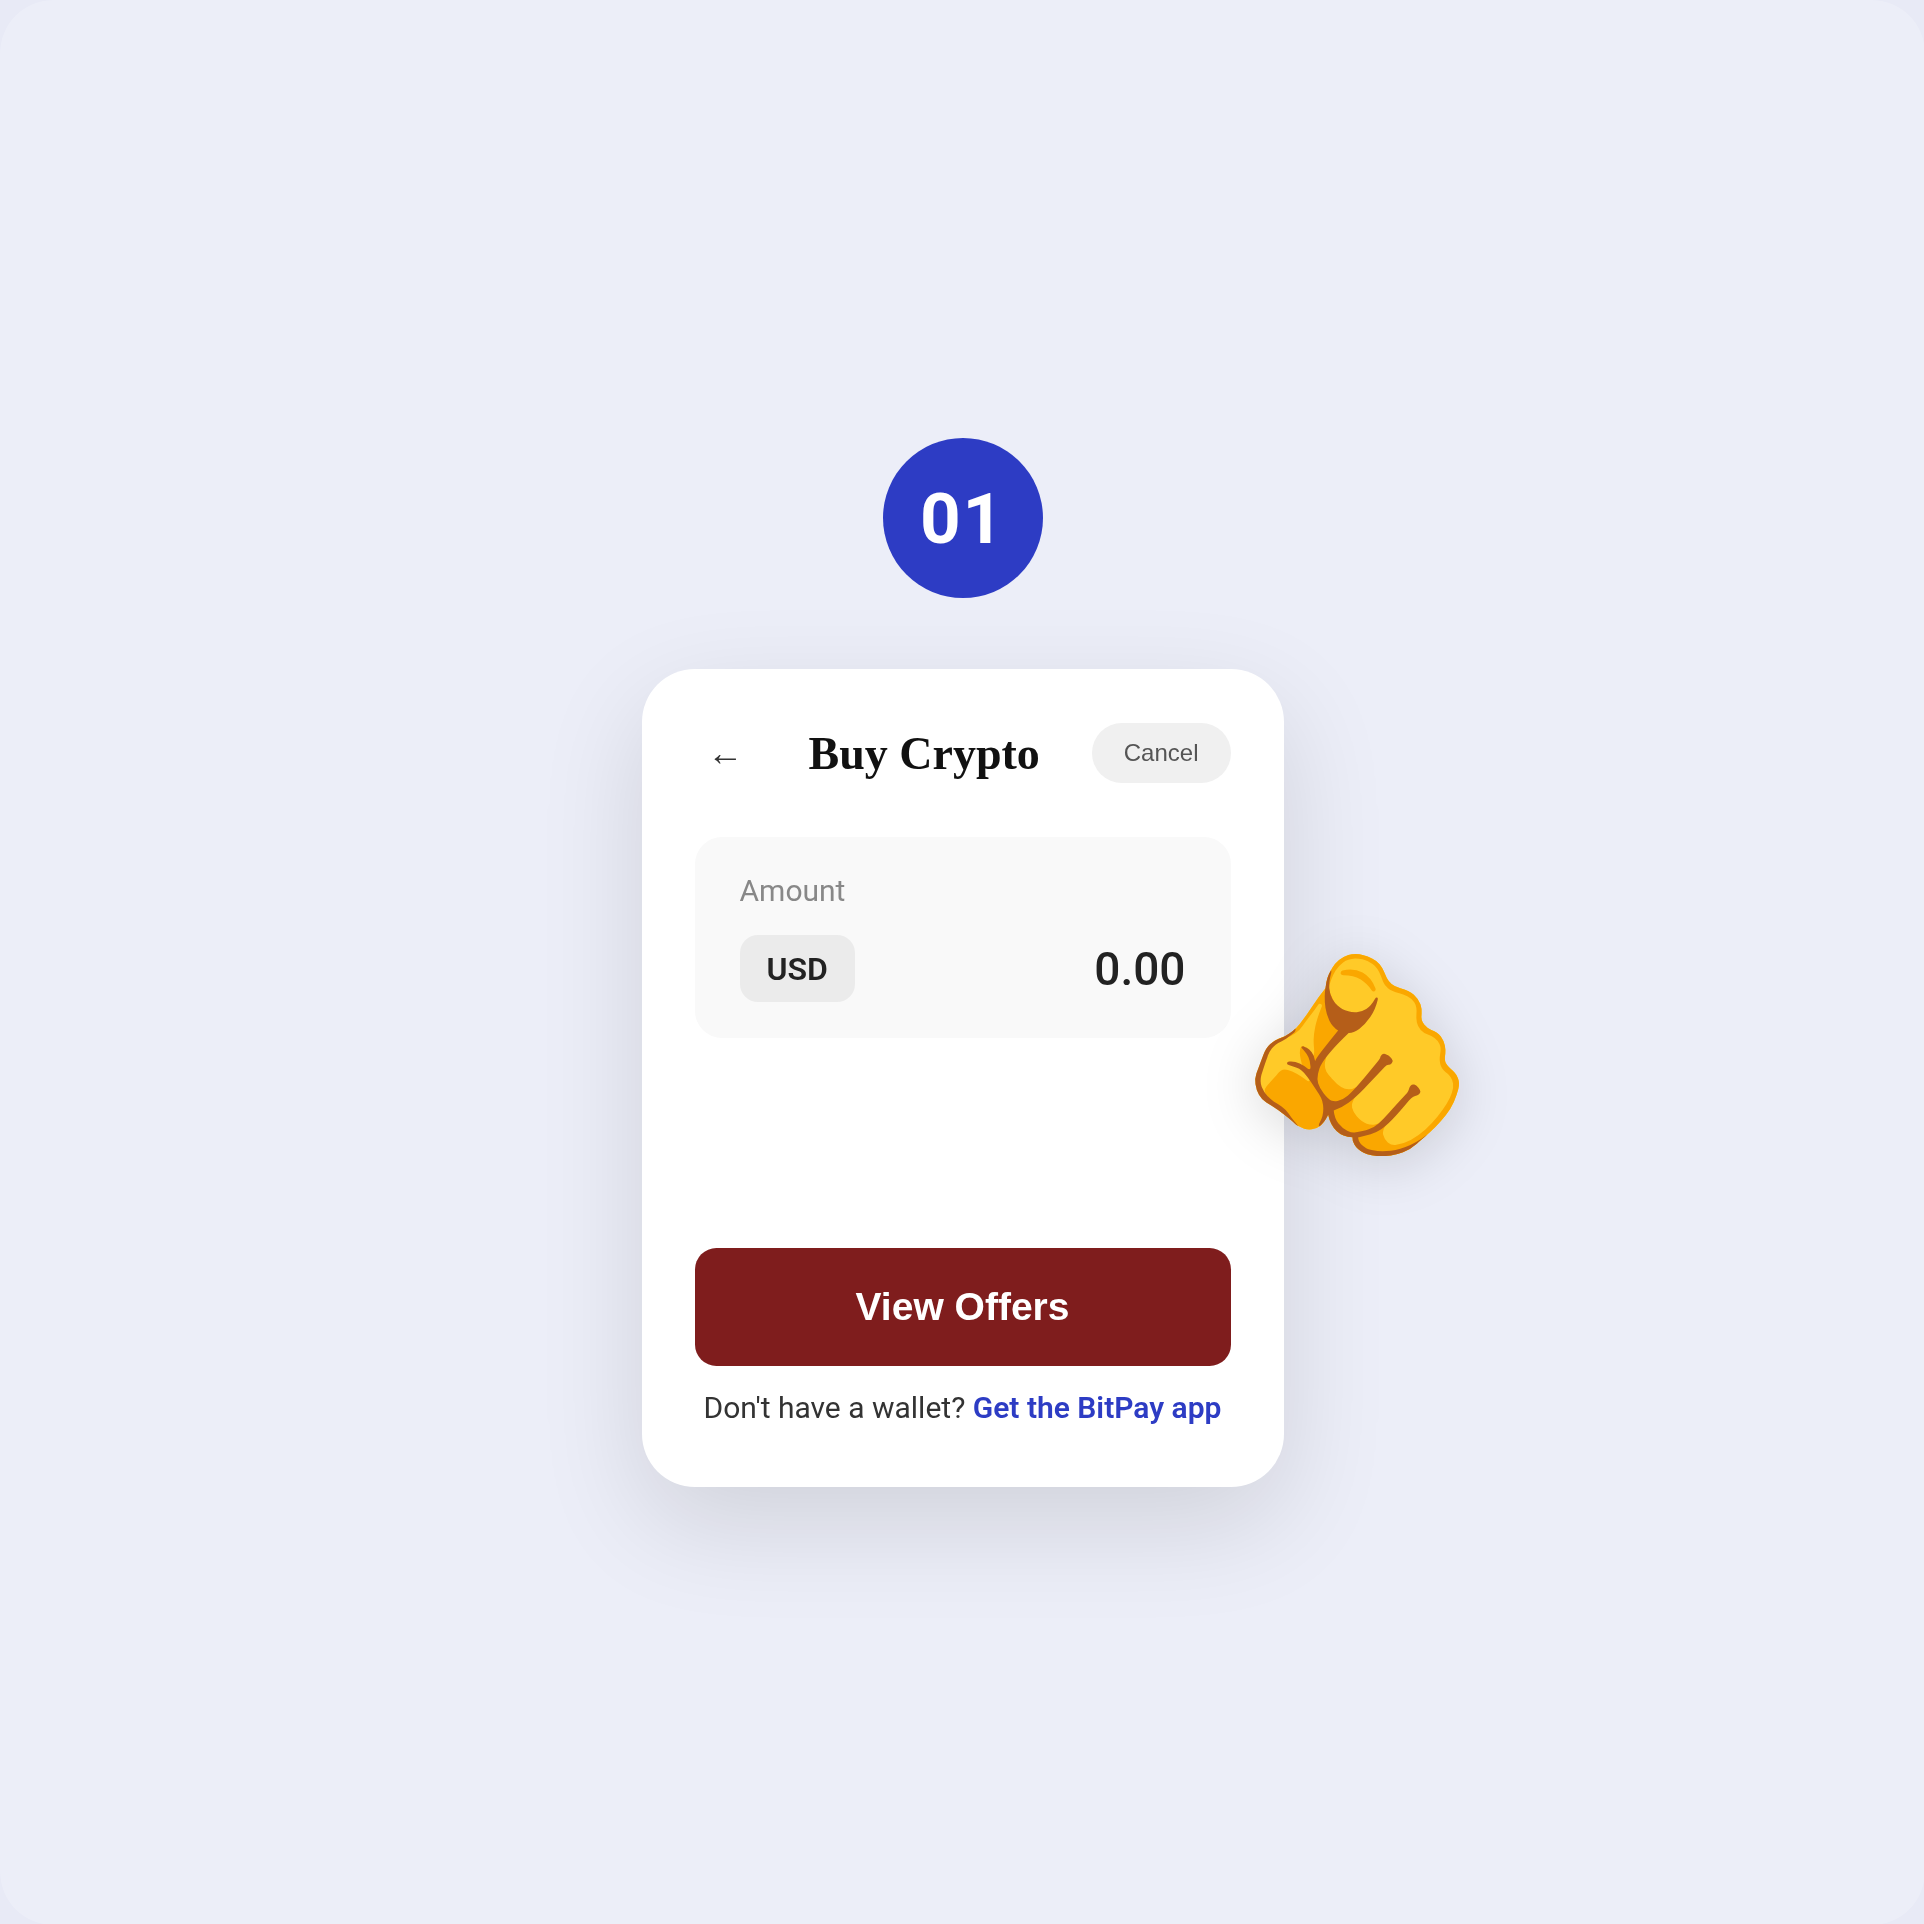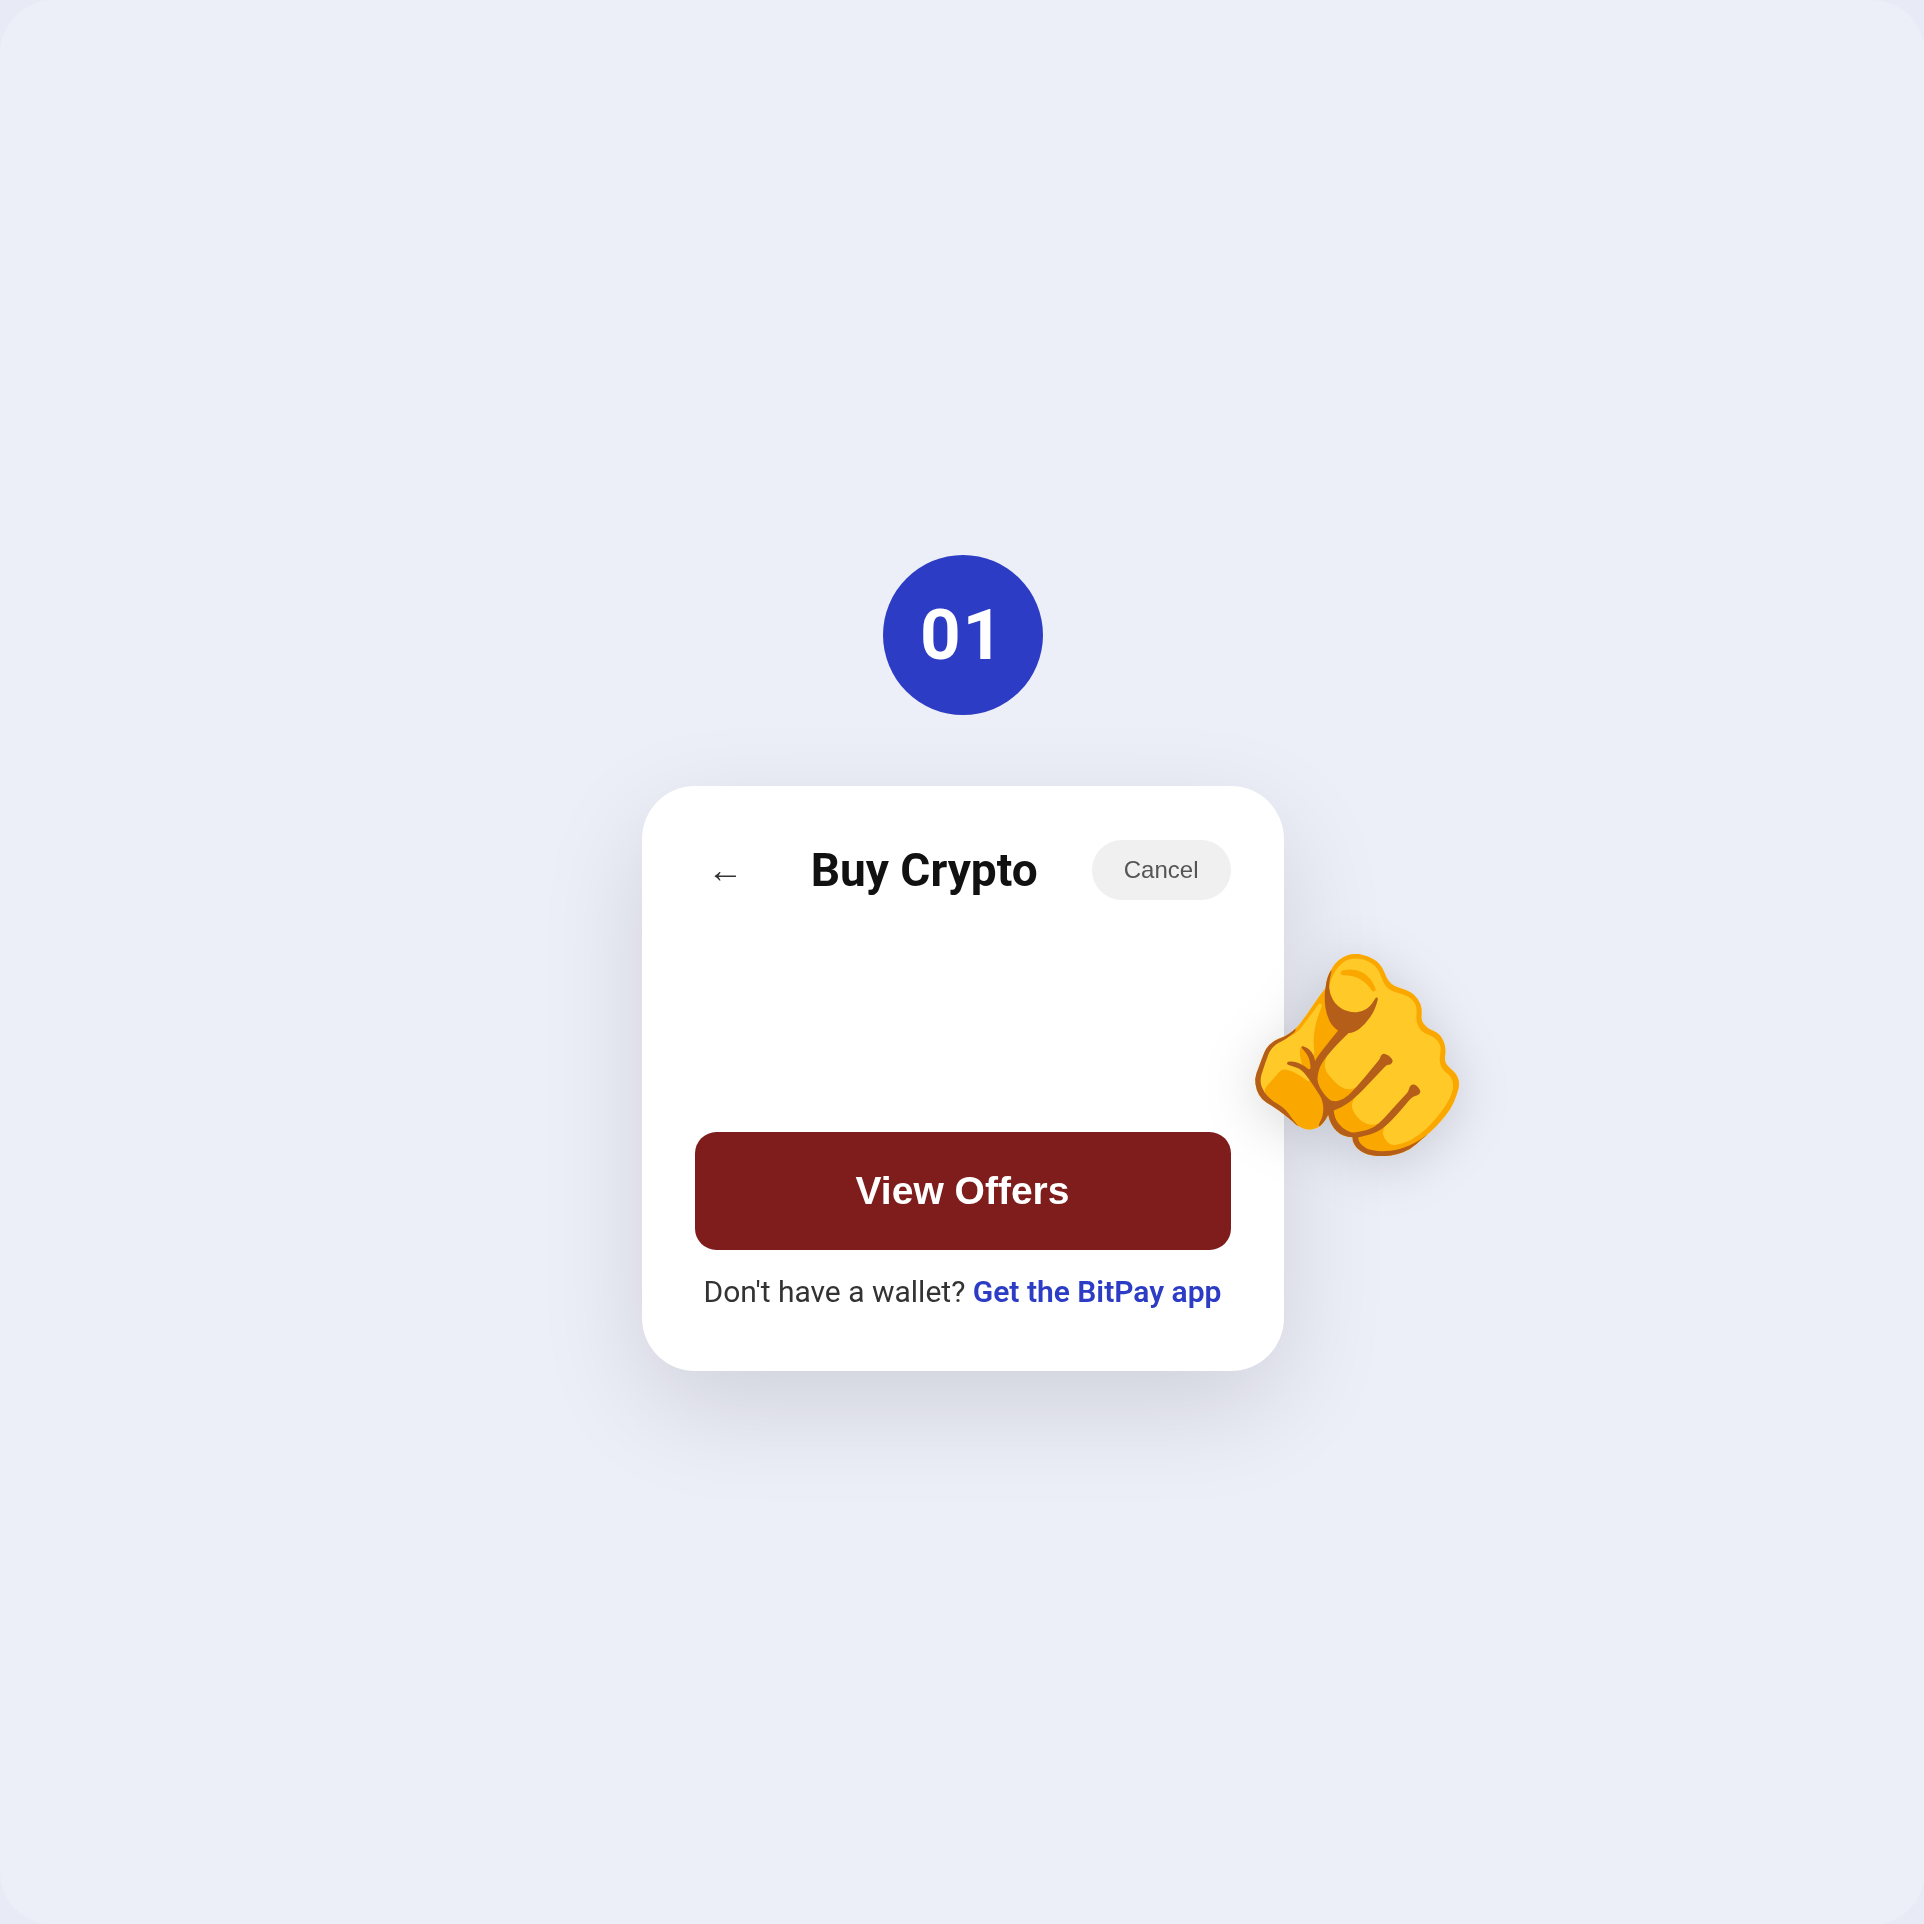--- a/index.html
+++ b/index.html
@@ -90,20 +90,21 @@
 
     .back-arrow {
       font-size: 36px;
       color: #333;
     }
 
     .card-title {
       font-size: 46px;
       font-weight: 700;
       color: #111;
+      font-family: Liberation Serif, serif;
     }
 
     .cancel-btn {
       background: #f0f0f0;
       border: none;
       border-radius: 36px;
       padding: 16px 32px;
       font-size: 24px;
       color: #555;
       cursor: pointer;
@@ -258,20 +259,27 @@
       <div class="phone-card">
 
         <div class="card-header">
           <div class="back-btn">
             <span class="back-arrow">←</span>
           </div>
           <span class="card-title">Buy Crypto</span>
           <button class="cancel-btn">Cancel</button>
         </div>
 
+        <div class="section-card">
+          <div class="section-label">Amount</div>
+          <div class="amount-row">
+            <div class="currency-badge">USD</div>
+            <span class="amount-value">0.00</span>
+          </div>
+        </div>
 
 
         <div class="spacer"></div>
 
         <button class="view-offers-btn">View Offers</button>
 
         <div class="wallet-text">
           <span>Don't have a wallet?</span>
           <span> </span>
           <a class="wallet-link" href="#">Get the BitPay app</a>

